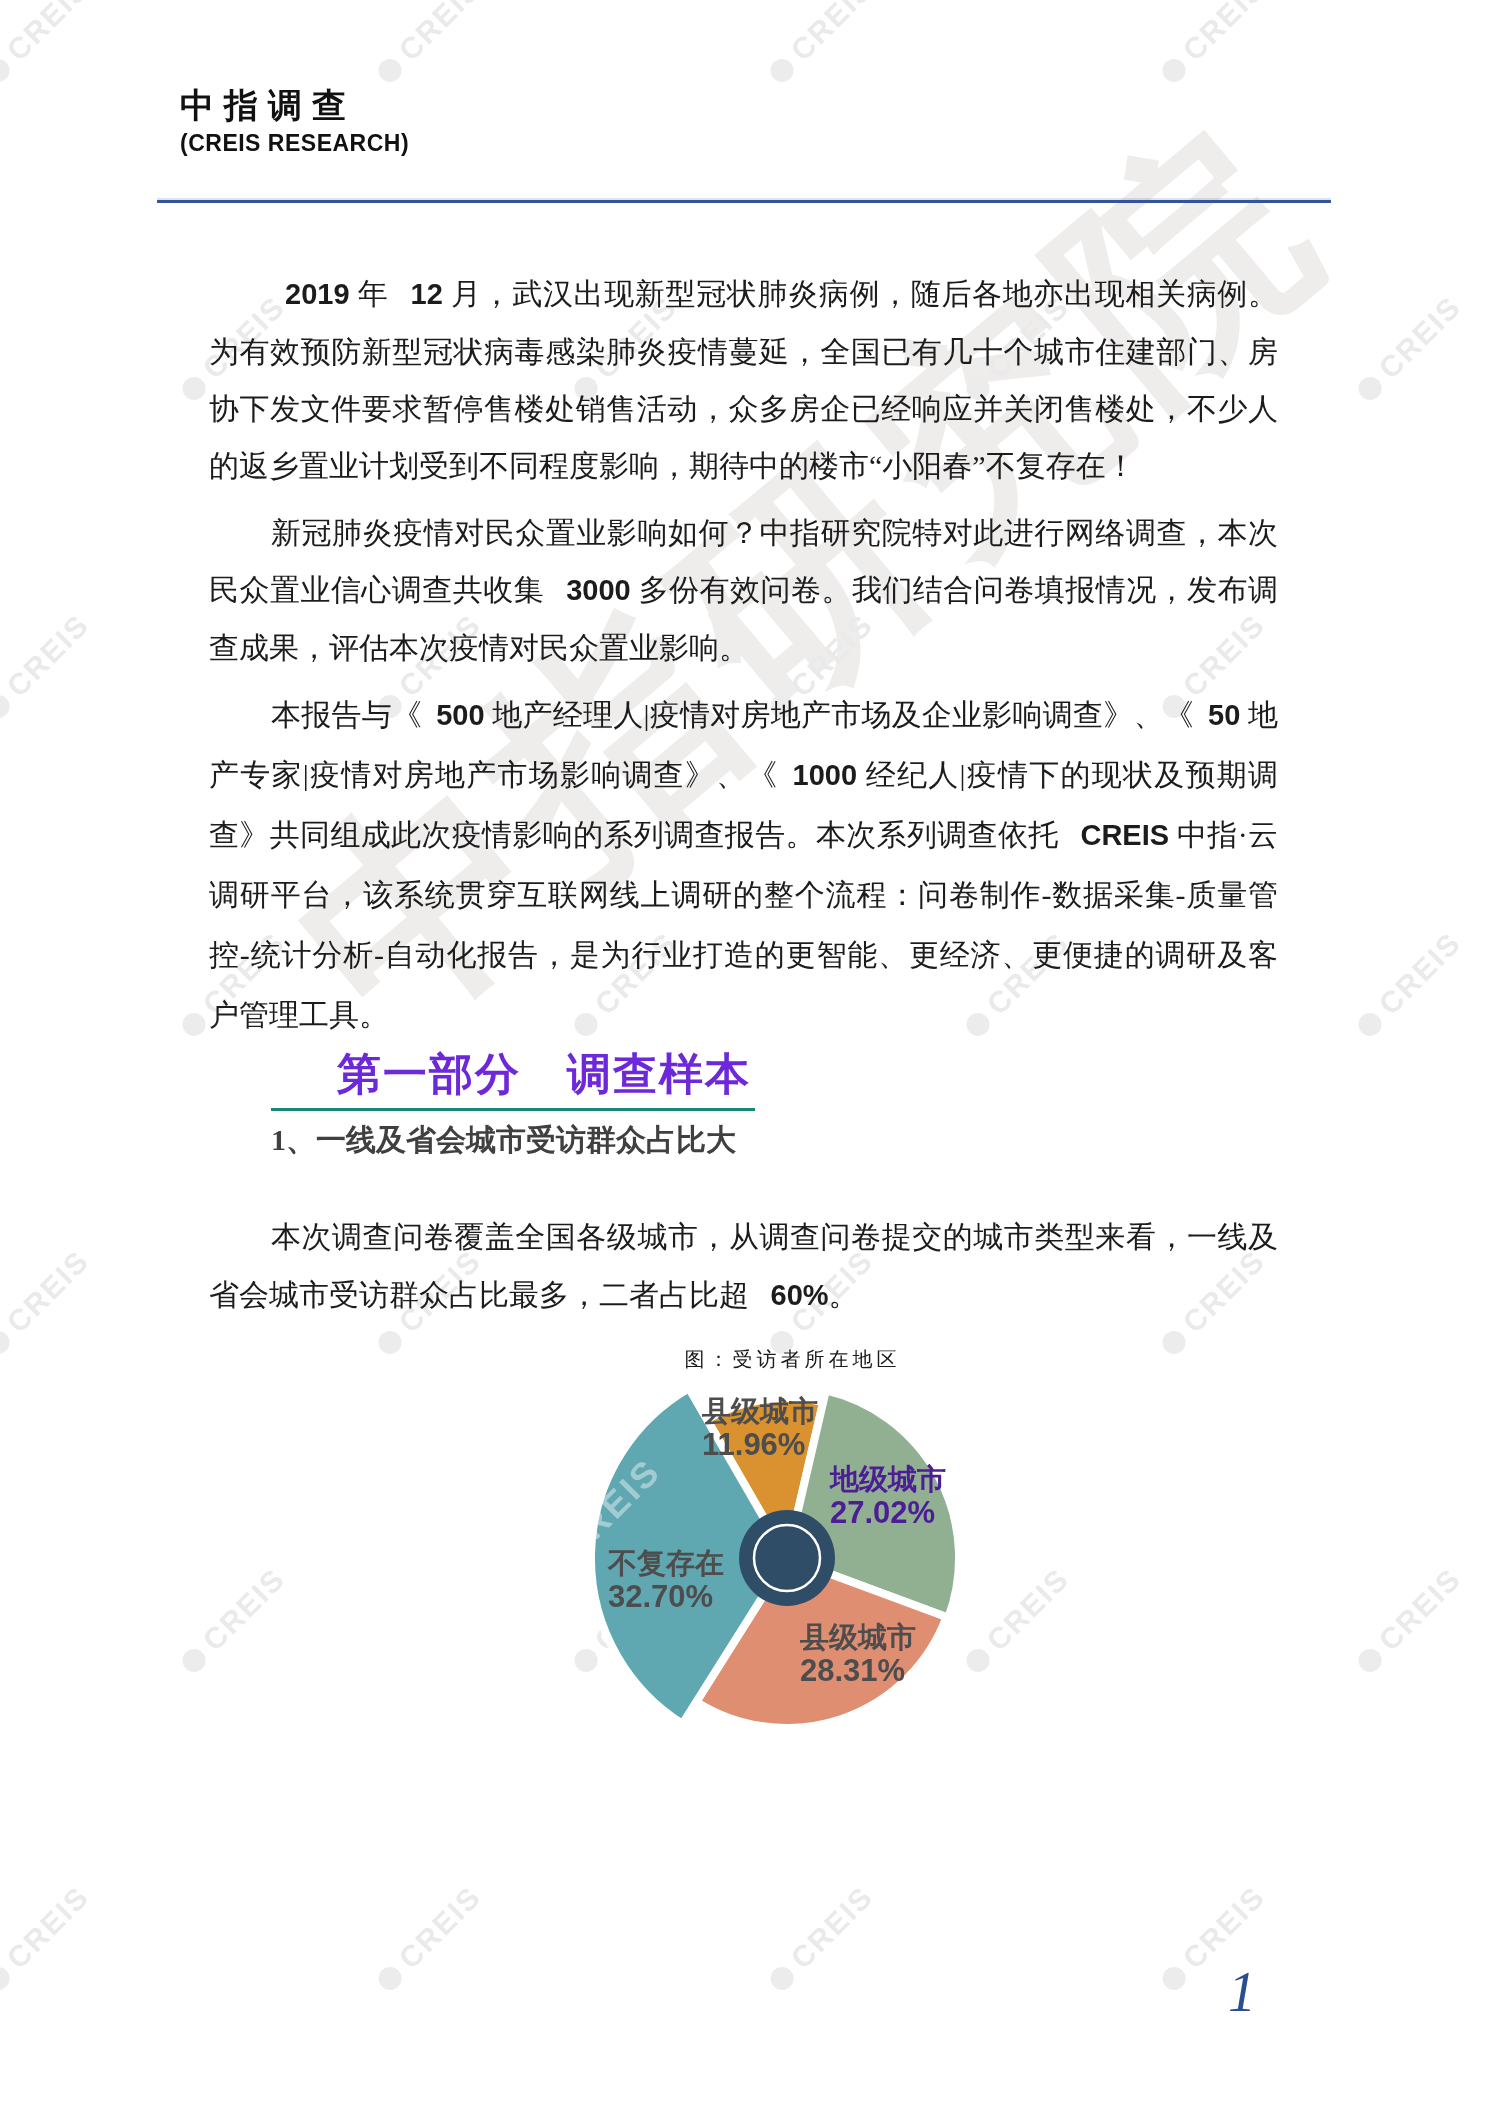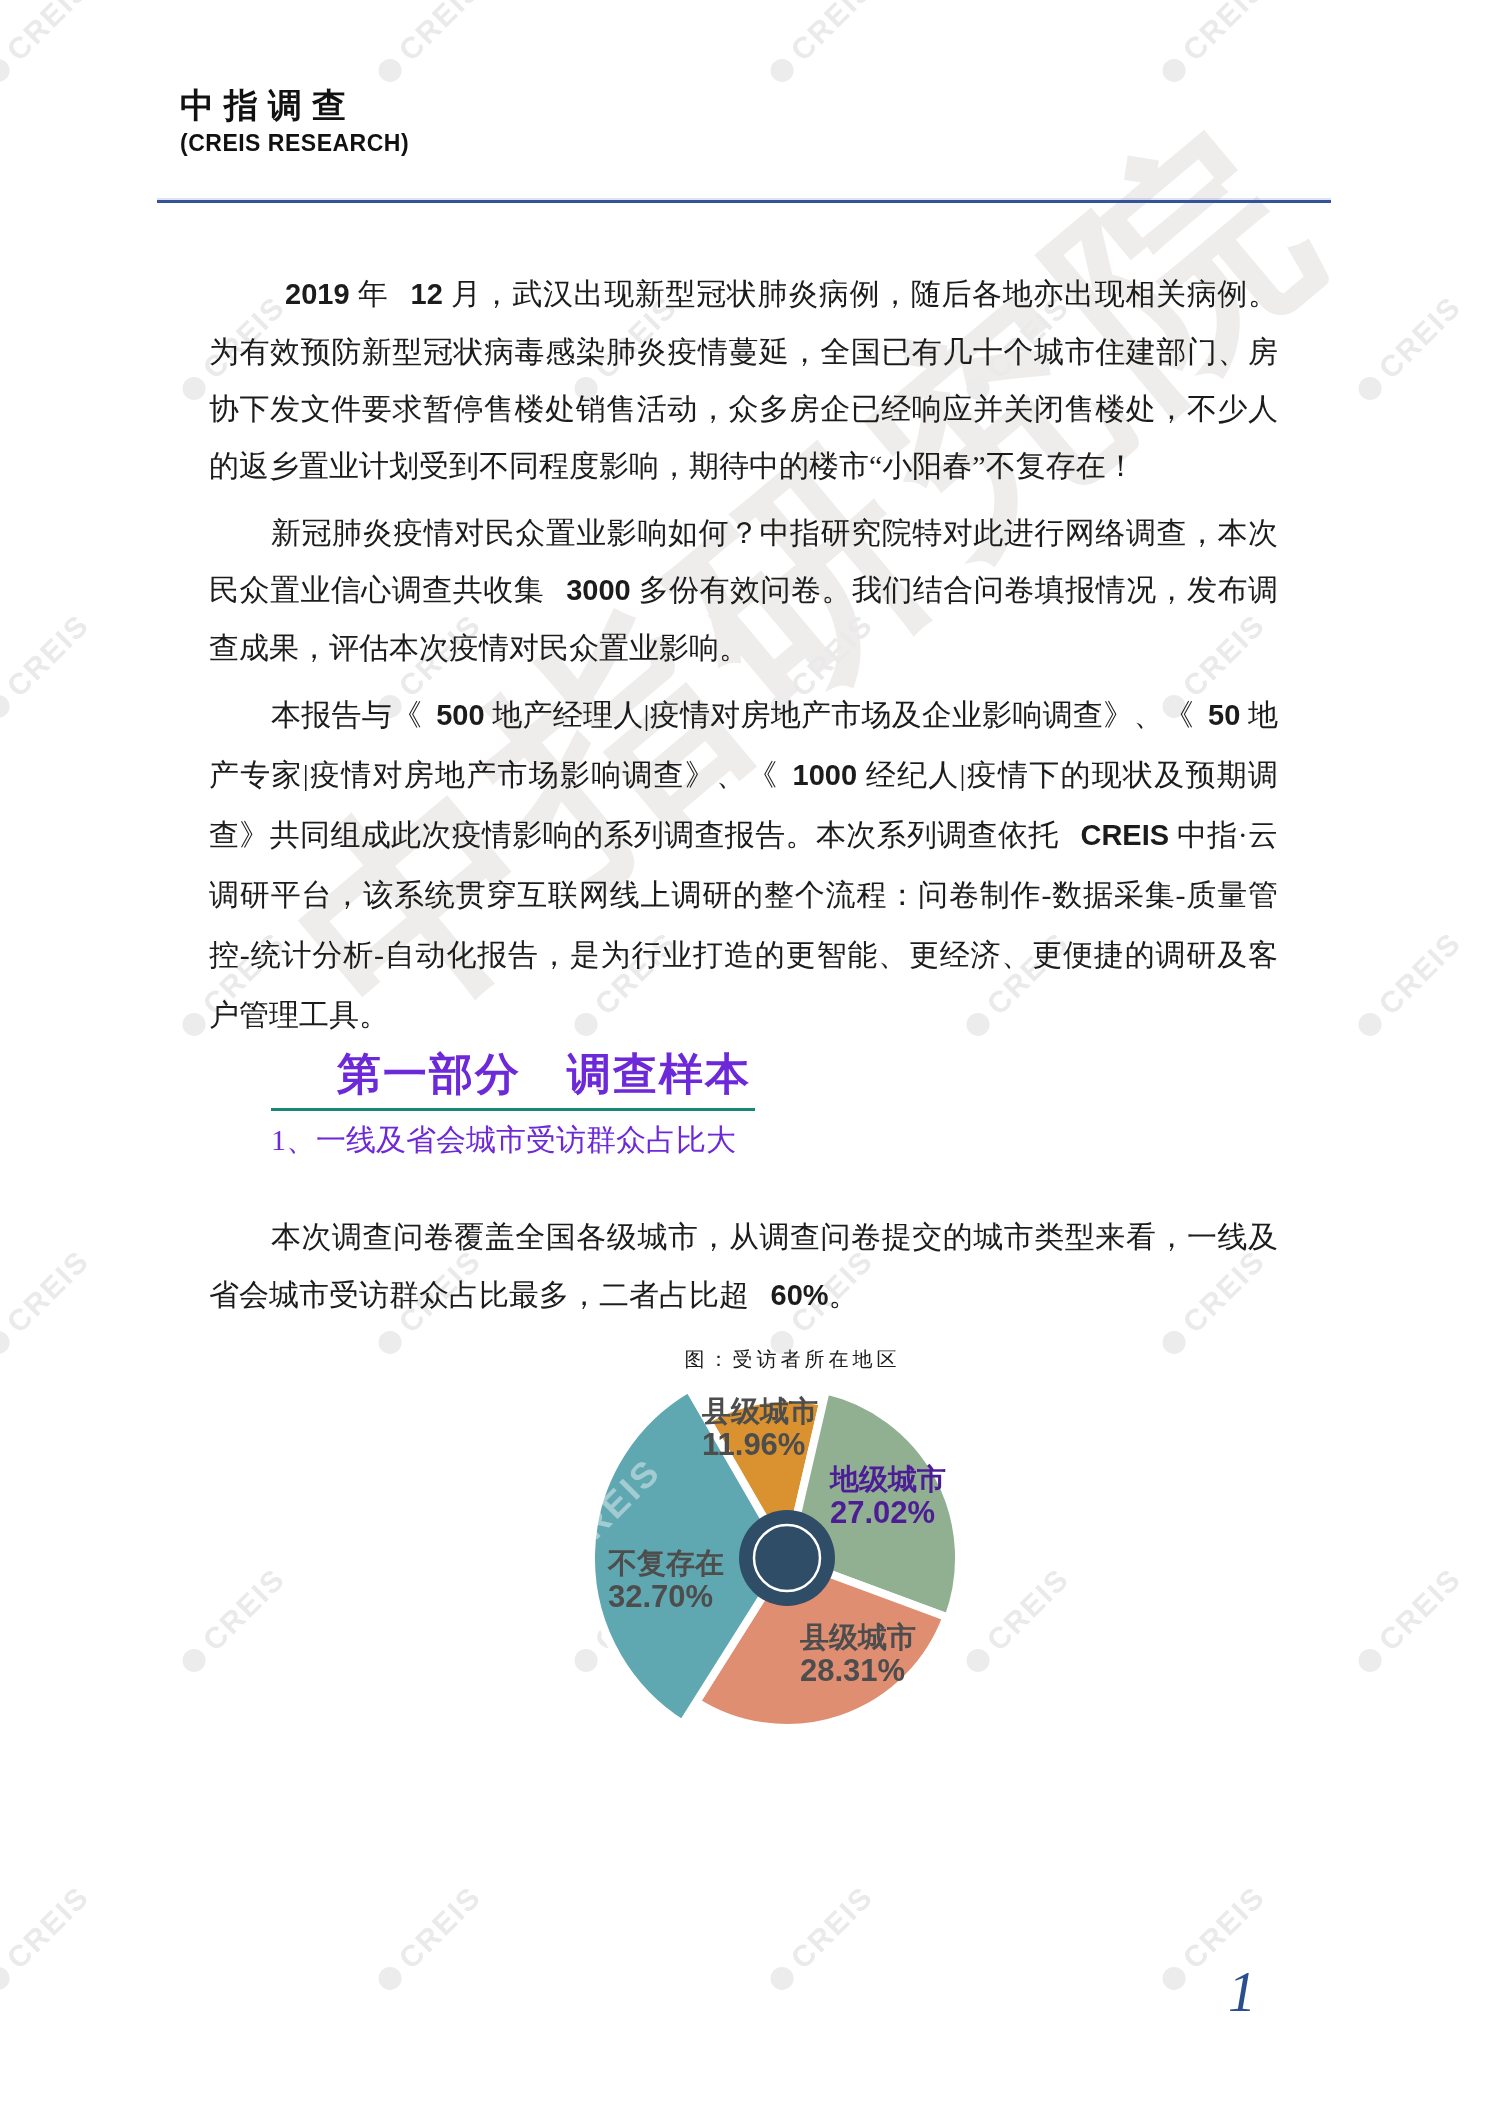--- a/index.html
+++ b/index.html
@@ -23,21 +23,21 @@
   
   .body{position:absolute;left:209px;top:265px;width:1069px;z-index:2;}
   .body p{margin:0;font-size:30px;line-height:57px;text-align:justify;text-indent:62px;}
   .body p b{font-family:Liberation Sans, sans-serif;font-size:29px;margin-left:14px;}
   #p2{margin-top:10px;}
   #p3{margin-top:9px;line-height:60px;}
   .section-title{margin-top:38px;text-align:center;text-indent:0;}
   .section-title span{display:inline-block;font-family:"Liberation Sans","DejaVu Sans",sans-serif;
         font-weight:bold;font-size:44px;color:#6d28d9;letter-spacing:2px;
         border-bottom:3px solid #17877a;padding:0 4px 6px 4px;}
-  .subsection{margin-top:58px;font-weight:normal;font-size:31px;color:#6d28d9;text-indent:0;}
+  .subsection{margin-top:58px;font-weight:bold;font-size:31px;color:#404040;text-indent:0;}
   #p4{margin-top:40px;line-height:58px;}
   
   .chart{position:absolute;left:520px;top:1338px;width:545px;height:480px;z-index:2;}
   .chart-title{position:absolute;left:0;right:0;top:8px;text-align:center;font-size:20px;
         letter-spacing:4px;color:#1a1a1a;}
   .chart svg{position:absolute;inset:0;}
   .pie-label{position:absolute;z-index:3;font-family:"Liberation Sans","DejaVu Sans",sans-serif;
         font-weight:bold;color:#4d4d4d;line-height:34px;white-space:nowrap;}
   .pie-label .nm{font-size:29px;display:block;}
   .pie-label .pc{font-size:31px;display:block;}

